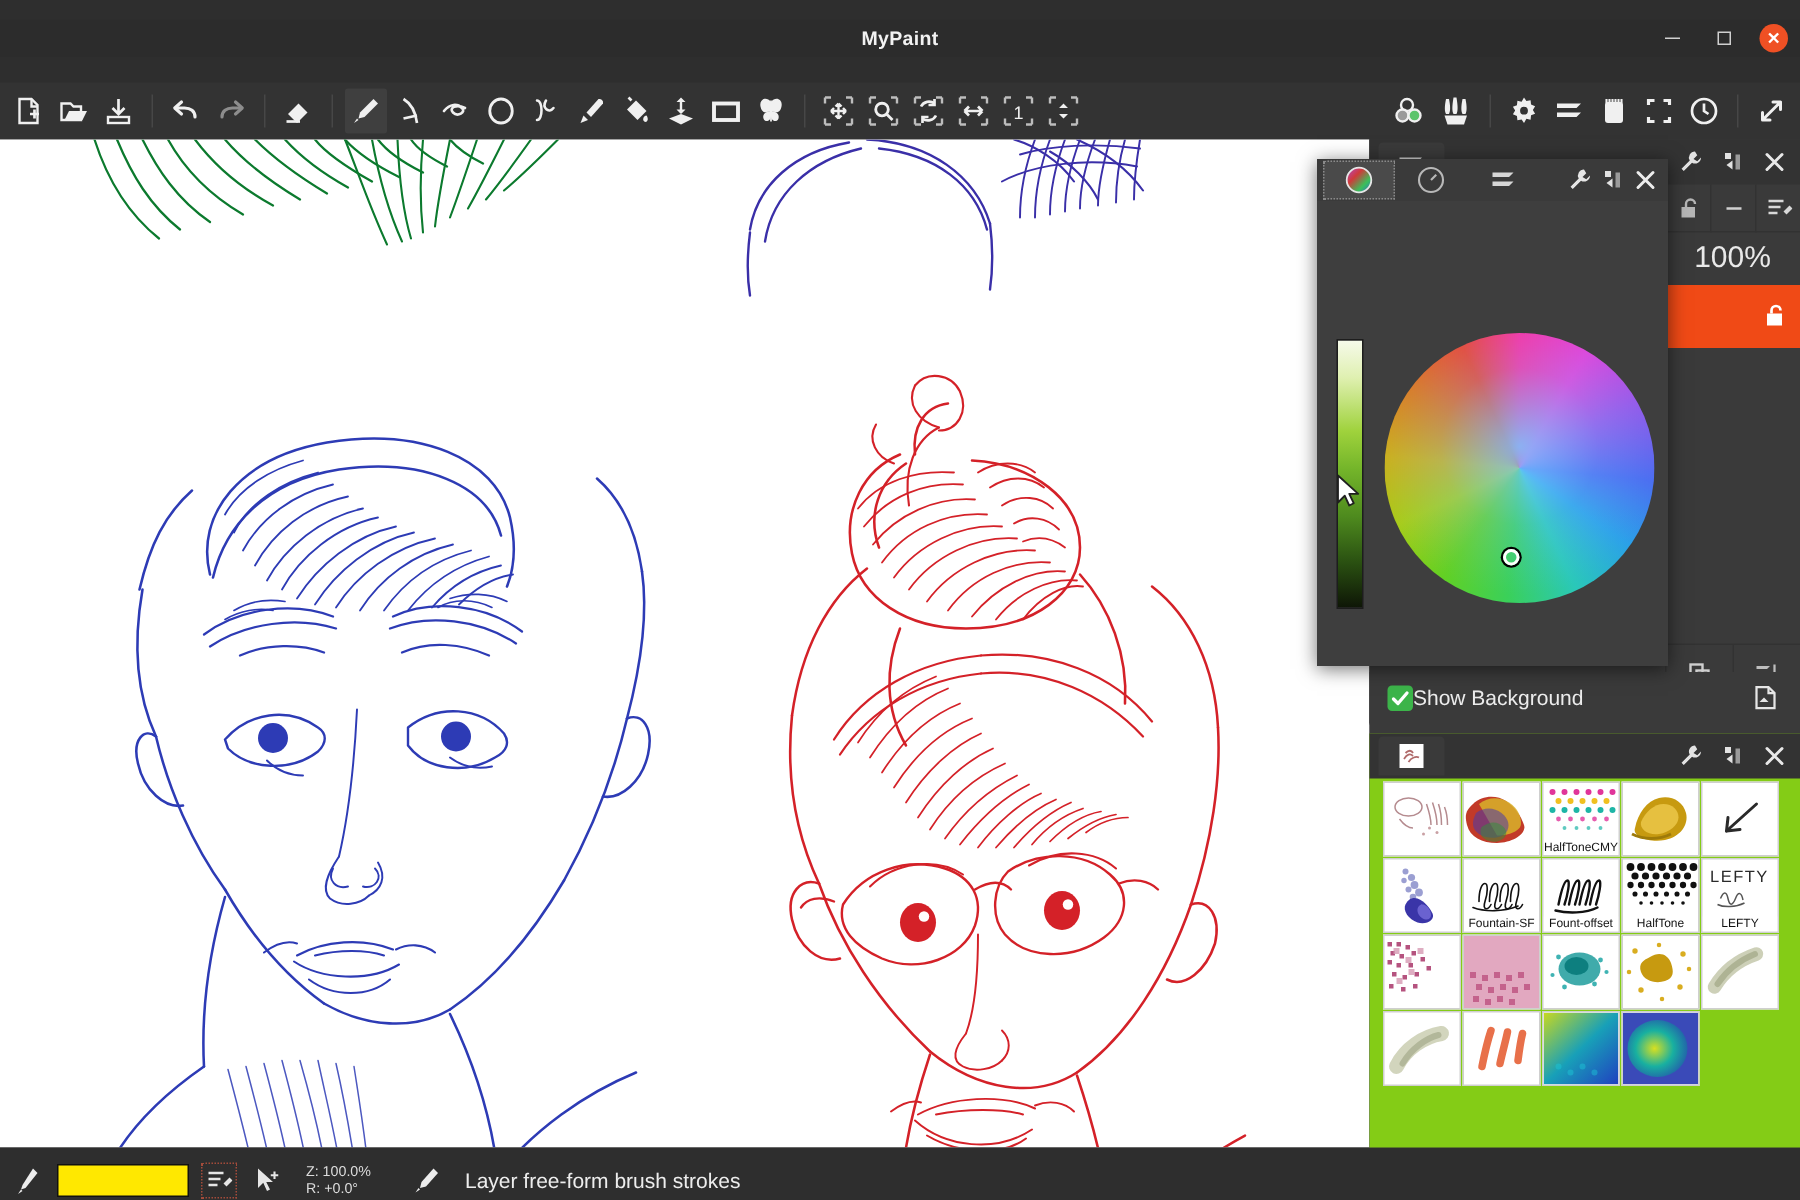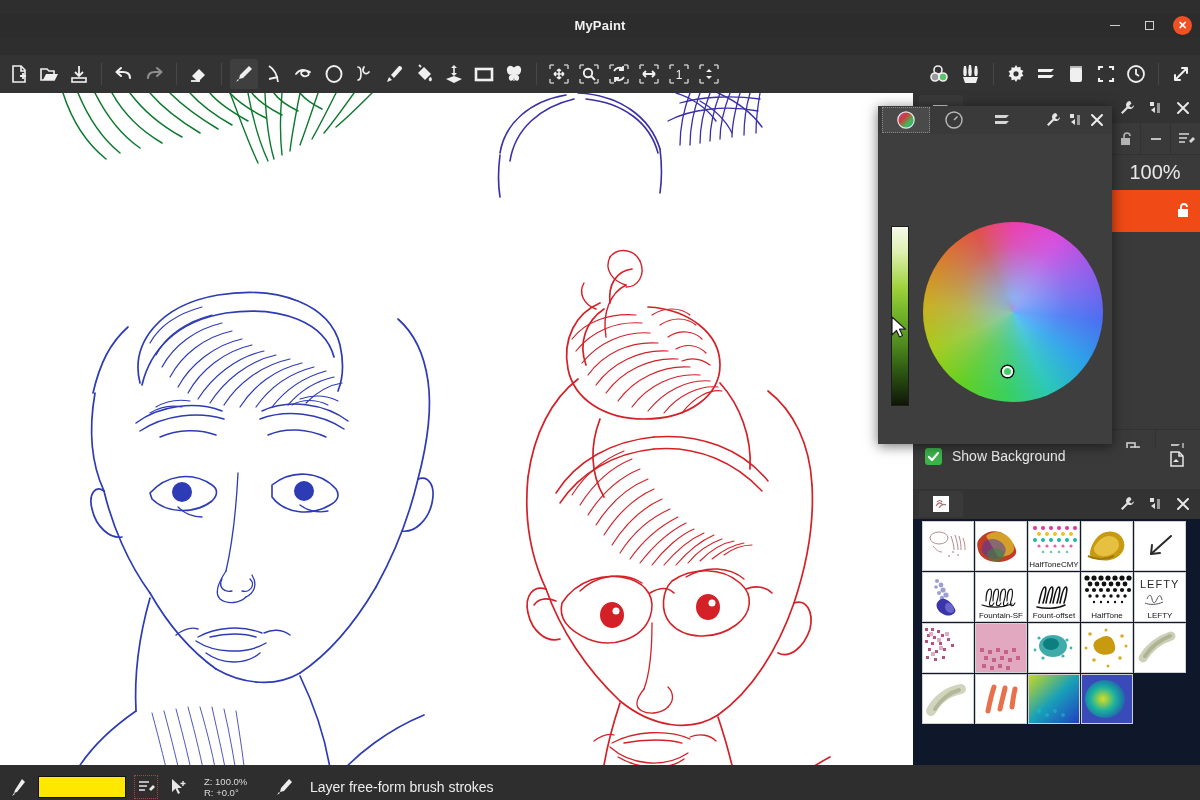--- a/index.html
+++ b/index.html
@@ -85,30 +85,30 @@
     display:flex; align-items:center; justify-content:flex-end; padding-right:8px; cursor:pointer;
   }
   .layerbottomtools{
     position:absolute; right:0; bottom:16px; width:90px; height:38px;
     display:flex; align-items:center; border-top:1px solid #323232;
   }
   .lbbtn{ flex:1;height:38px;display:flex;align-items:center;justify-content:center;color:#c9c9c9;cursor:pointer;border-left:1px solid #323232;}
 
   .showbg{
     position:absolute; left:0; top:355px; width:287px; height:34px;
-    display:flex; align-items:flex-start; padding:0 12px; gap:10px; background:#3a3a3a;
+    display:flex; align-items:center; padding:0 12px; background:#3a3a3a;
   }
   .chk{
     width:17px;height:17px;background:#3cb44a;border-radius:3px;
     display:flex;align-items:center;justify-content:center; cursor:pointer;
   }
   .showbg .lbl{ font-size:14px;color:#ececec; flex:1;}
 
   
-  .brushpanel{ position:absolute; left:0; top:396px; width:287px; height:276px; background:#0f172a; }
+  .brushpanel{ position:absolute; left:0; top:396px; width:287px; height:276px; background:#84cc16; }
   .brushgrid{
     position:absolute; left:9px; top:32px; width:270px;
     display:flex; flex-wrap:wrap; gap:1px;
   }
   .bthumb{
     width:52px;height:50px;background:#fff; position:relative; overflow:hidden; cursor:pointer;
     border:1px solid #cfcfcf;
   }
   .bthumb .bname{
     position:absolute;left:0;bottom:0;width:100%; text-align:center;

